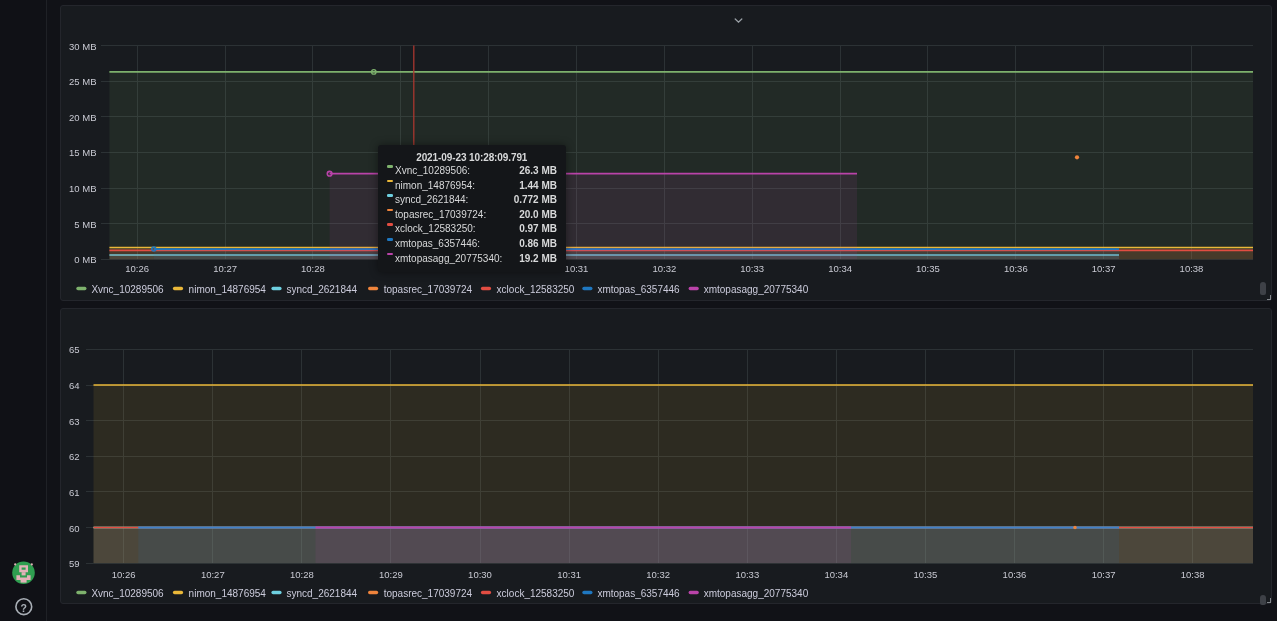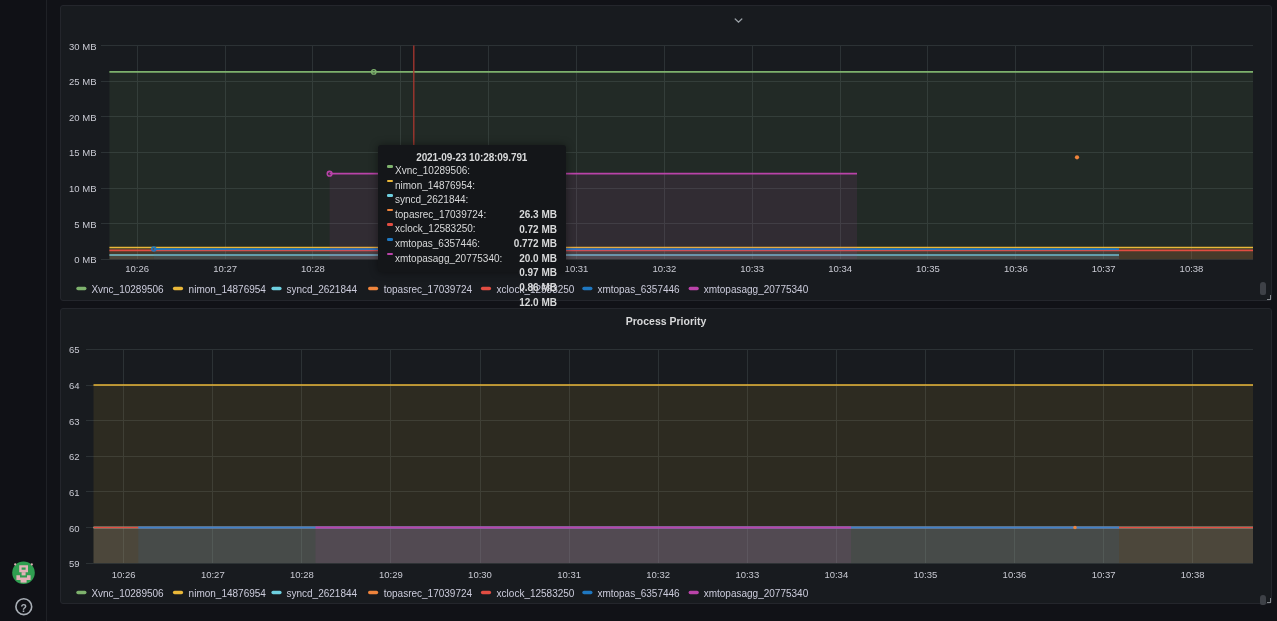--- a/index.html
+++ b/index.html
@@ -19,21 +19,21 @@
 .rsz { position:absolute; left:1205.5px; width:4.5px; height:4.5px;
   border-right:1.5px solid #84888d; border-bottom:1.5px solid #84888d; }
 .tooltip { position:absolute; left:378px; top:145px; width:188px; height:127px;
   background:#141619; border-radius:3px; color:#d8d9da; font-size:10px;
   box-shadow:0 0 8px rgba(0,0,0,0.45); padding:6px 9px 0 8.5px; }
 .thead { text-align:center; font-weight:bold; height:14px; line-height:14px;
   letter-spacing:-0.1px; }
 .trow { display:flex; align-items:flex-start; height:14.6px; }
 .tdash { width:6.7px; height:2.6px; border-radius:1.3px; flex:none; }
 .tlabel { margin-left:1.8px; white-space:nowrap; }
-.tval { margin-left:auto; font-weight:bold; white-space:nowrap;margin-top:44px; }
+.tval { margin-left:auto; font-weight:bold; white-space:nowrap; }
 </style>
 </head>
 <body>
 <div class="sidebar">
 <svg class="sideicons" width="47" height="70" viewBox="0 0 47 70">
   <circle cx="23.5" cy="21.8" r="11.3" fill="#2f9e50"></circle>
   <g fill="#e2b2b8">
     <path d="M19.2 14.2 h8.8 v7 h-8.8 z M21.6 16.6 h4 v2.2 h-4 z" fill-rule="evenodd"></path>
     <rect x="21.6" y="21.2" width="4" height="3.2"></rect>
     <path d="M16.4 24.2 h3.6 v2.4 h7 v-2.4 h3.6 v4.8 h-14.2 z"></path>
@@ -121,21 +121,20 @@
 <rect x="521.3" y="280.8" width="10.2" height="3.4" fill="#1f78c1" rx="1.7"></rect>
 <text x="536.4" y="283.2" font-size="10" fill="#ccccdc" text-anchor="start" dominant-baseline="central">xmtopas_6357446</text>
 <rect x="627.6" y="280.8" width="10.2" height="3.4" fill="#ba43a9" rx="1.7"></rect>
 <text x="642.7" y="283.2" font-size="10" fill="#ccccdc" text-anchor="start" dominant-baseline="central">xmtopasagg_20775340</text>
   </svg>
   <div class="thumb" style="top:276px; height:13px"></div>
   <div class="rsz" style="top:289px"></div>
 </div>
 
 <div class="panel" style="top:308px">
-  <div class="ptitle">Process Priority</div>
   <svg class="psvg" width="1210" height="294" viewBox="0 0 1210 294" font-family="Liberation Sans">
 <line x1="24.5" y1="40.4" x2="1192.0" y2="40.4" stroke="#2c3235" stroke-width="1" shape-rendering="crispEdges"></line>
 <text x="18.6" y="40.9" font-size="9.5" fill="#c9cad3" text-anchor="end" dominant-baseline="central">65</text>
 <line x1="24.5" y1="76.0" x2="1192.0" y2="76.0" stroke="#2c3235" stroke-width="1" shape-rendering="crispEdges"></line>
 <text x="18.6" y="76.5" font-size="9.5" fill="#c9cad3" text-anchor="end" dominant-baseline="central">64</text>
 <line x1="24.5" y1="111.6" x2="1192.0" y2="111.6" stroke="#2c3235" stroke-width="1" shape-rendering="crispEdges"></line>
 <text x="18.6" y="112.1" font-size="9.5" fill="#c9cad3" text-anchor="end" dominant-baseline="central">63</text>
 <line x1="24.5" y1="147.2" x2="1192.0" y2="147.2" stroke="#2c3235" stroke-width="1" shape-rendering="crispEdges"></line>
 <text x="18.6" y="147.8" font-size="9.5" fill="#c9cad3" text-anchor="end" dominant-baseline="central">62</text>
 <line x1="24.5" y1="182.9" x2="1192.0" y2="182.9" stroke="#2c3235" stroke-width="1" shape-rendering="crispEdges"></line>
@@ -205,21 +204,21 @@
 <div class="tooltip">
   <div class="thead">2021-09-23 10:28:09.791</div>
 <div class="trow">
       <span class="tdash" style="background:#7eb26d"></span>
       <span class="tlabel">Xvnc_10289506:</span>
       <span class="tval">26.3 MB</span>
     </div>
 <div class="trow">
       <span class="tdash" style="background:#eab839"></span>
       <span class="tlabel">nimon_14876954:</span>
-      <span class="tval">0.72 MB</span>
+      <span class="tval">1.44 MB</span>
     </div>
 <div class="trow">
       <span class="tdash" style="background:#6ed0e0"></span>
       <span class="tlabel">syncd_2621844:</span>
       <span class="tval">0.772 MB</span>
     </div>
 <div class="trow">
       <span class="tdash" style="background:#ef843c"></span>
       <span class="tlabel">topasrec_17039724:</span>
       <span class="tval">20.0 MB</span>
@@ -230,15 +229,15 @@
       <span class="tval">0.97 MB</span>
     </div>
 <div class="trow">
       <span class="tdash" style="background:#1f78c1"></span>
       <span class="tlabel">xmtopas_6357446:</span>
       <span class="tval">0.86 MB</span>
     </div>
 <div class="trow">
       <span class="tdash" style="background:#ba43a9"></span>
       <span class="tlabel">xmtopasagg_20775340:</span>
-      <span class="tval">12.0 MB</span>
+      <span class="tval">19.2 MB</span>
     </div>
 </div>
 
 </body></html>

